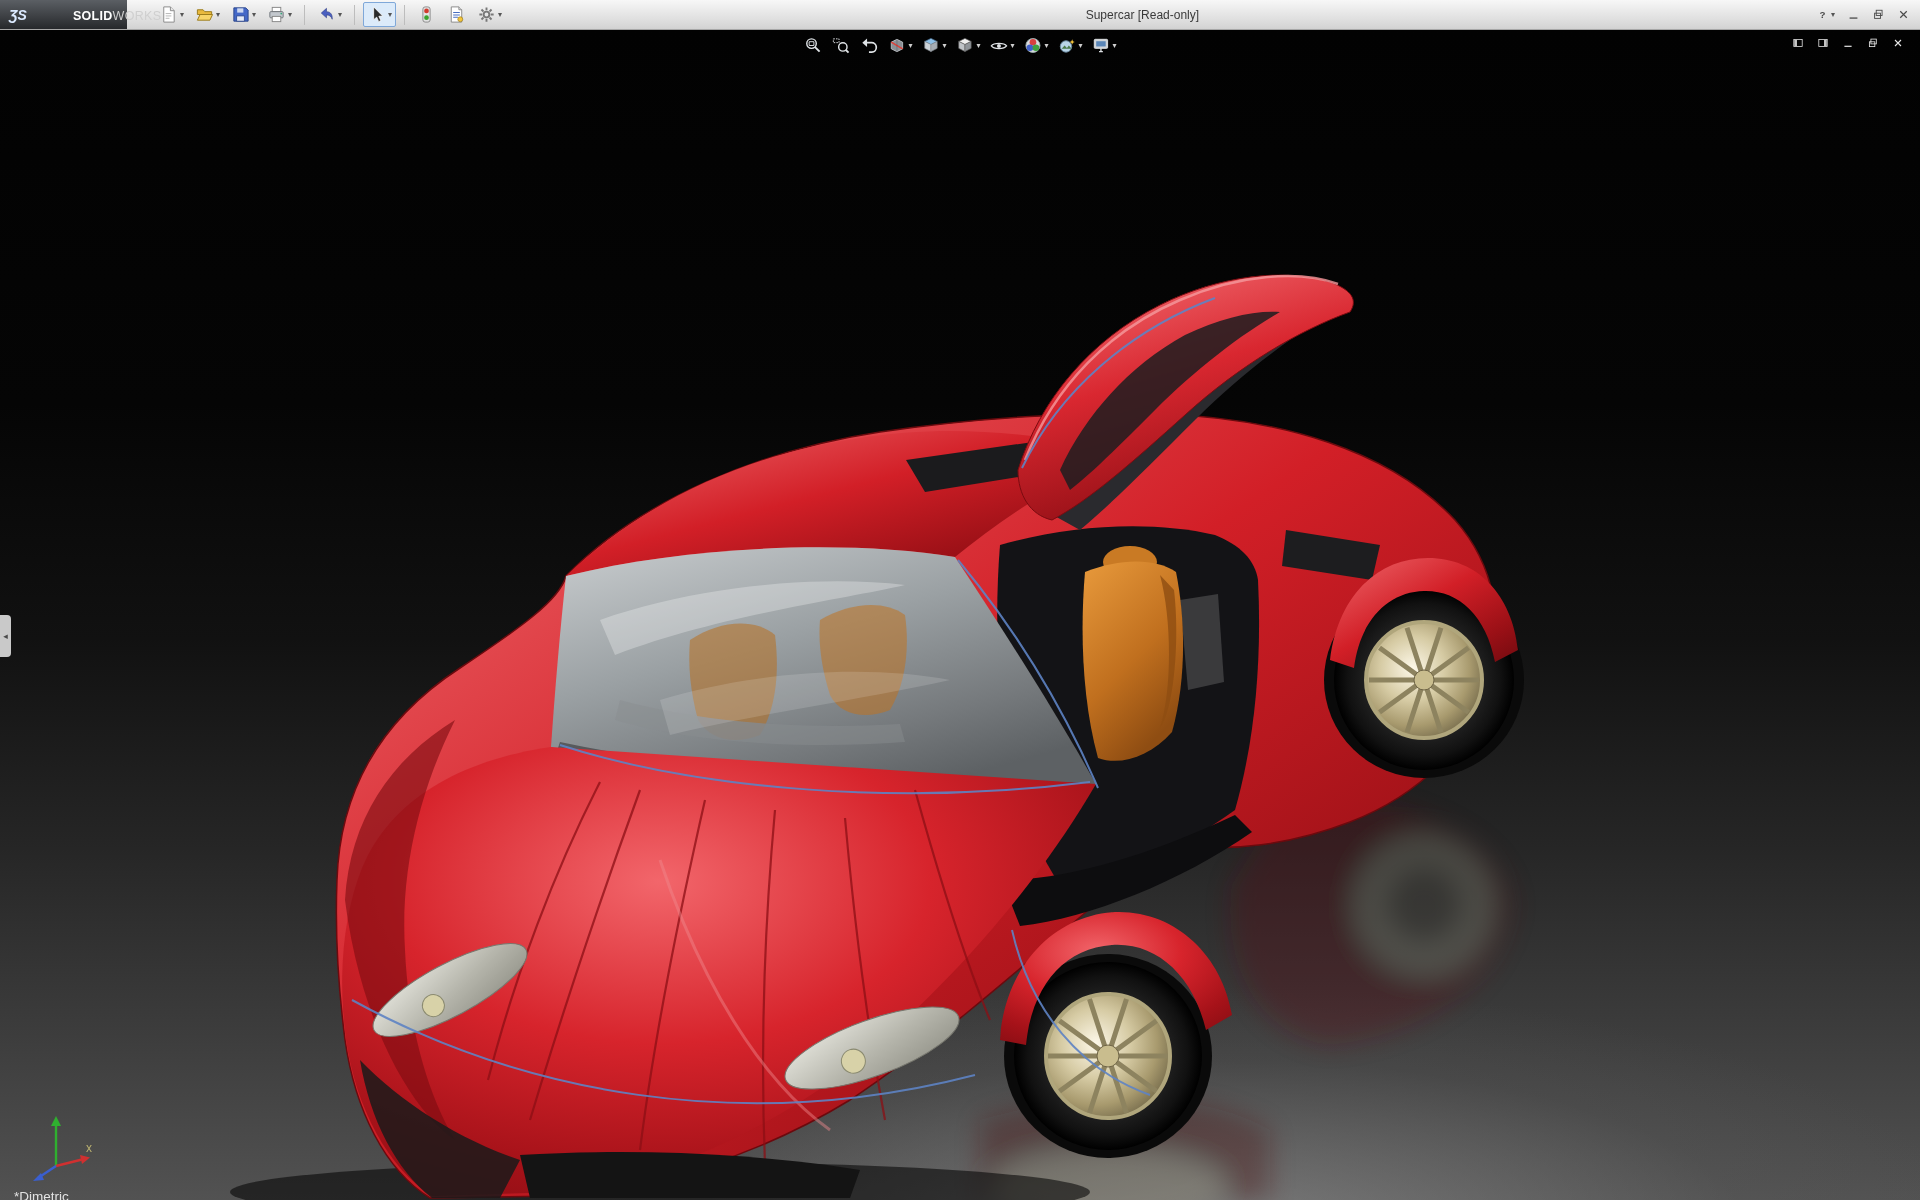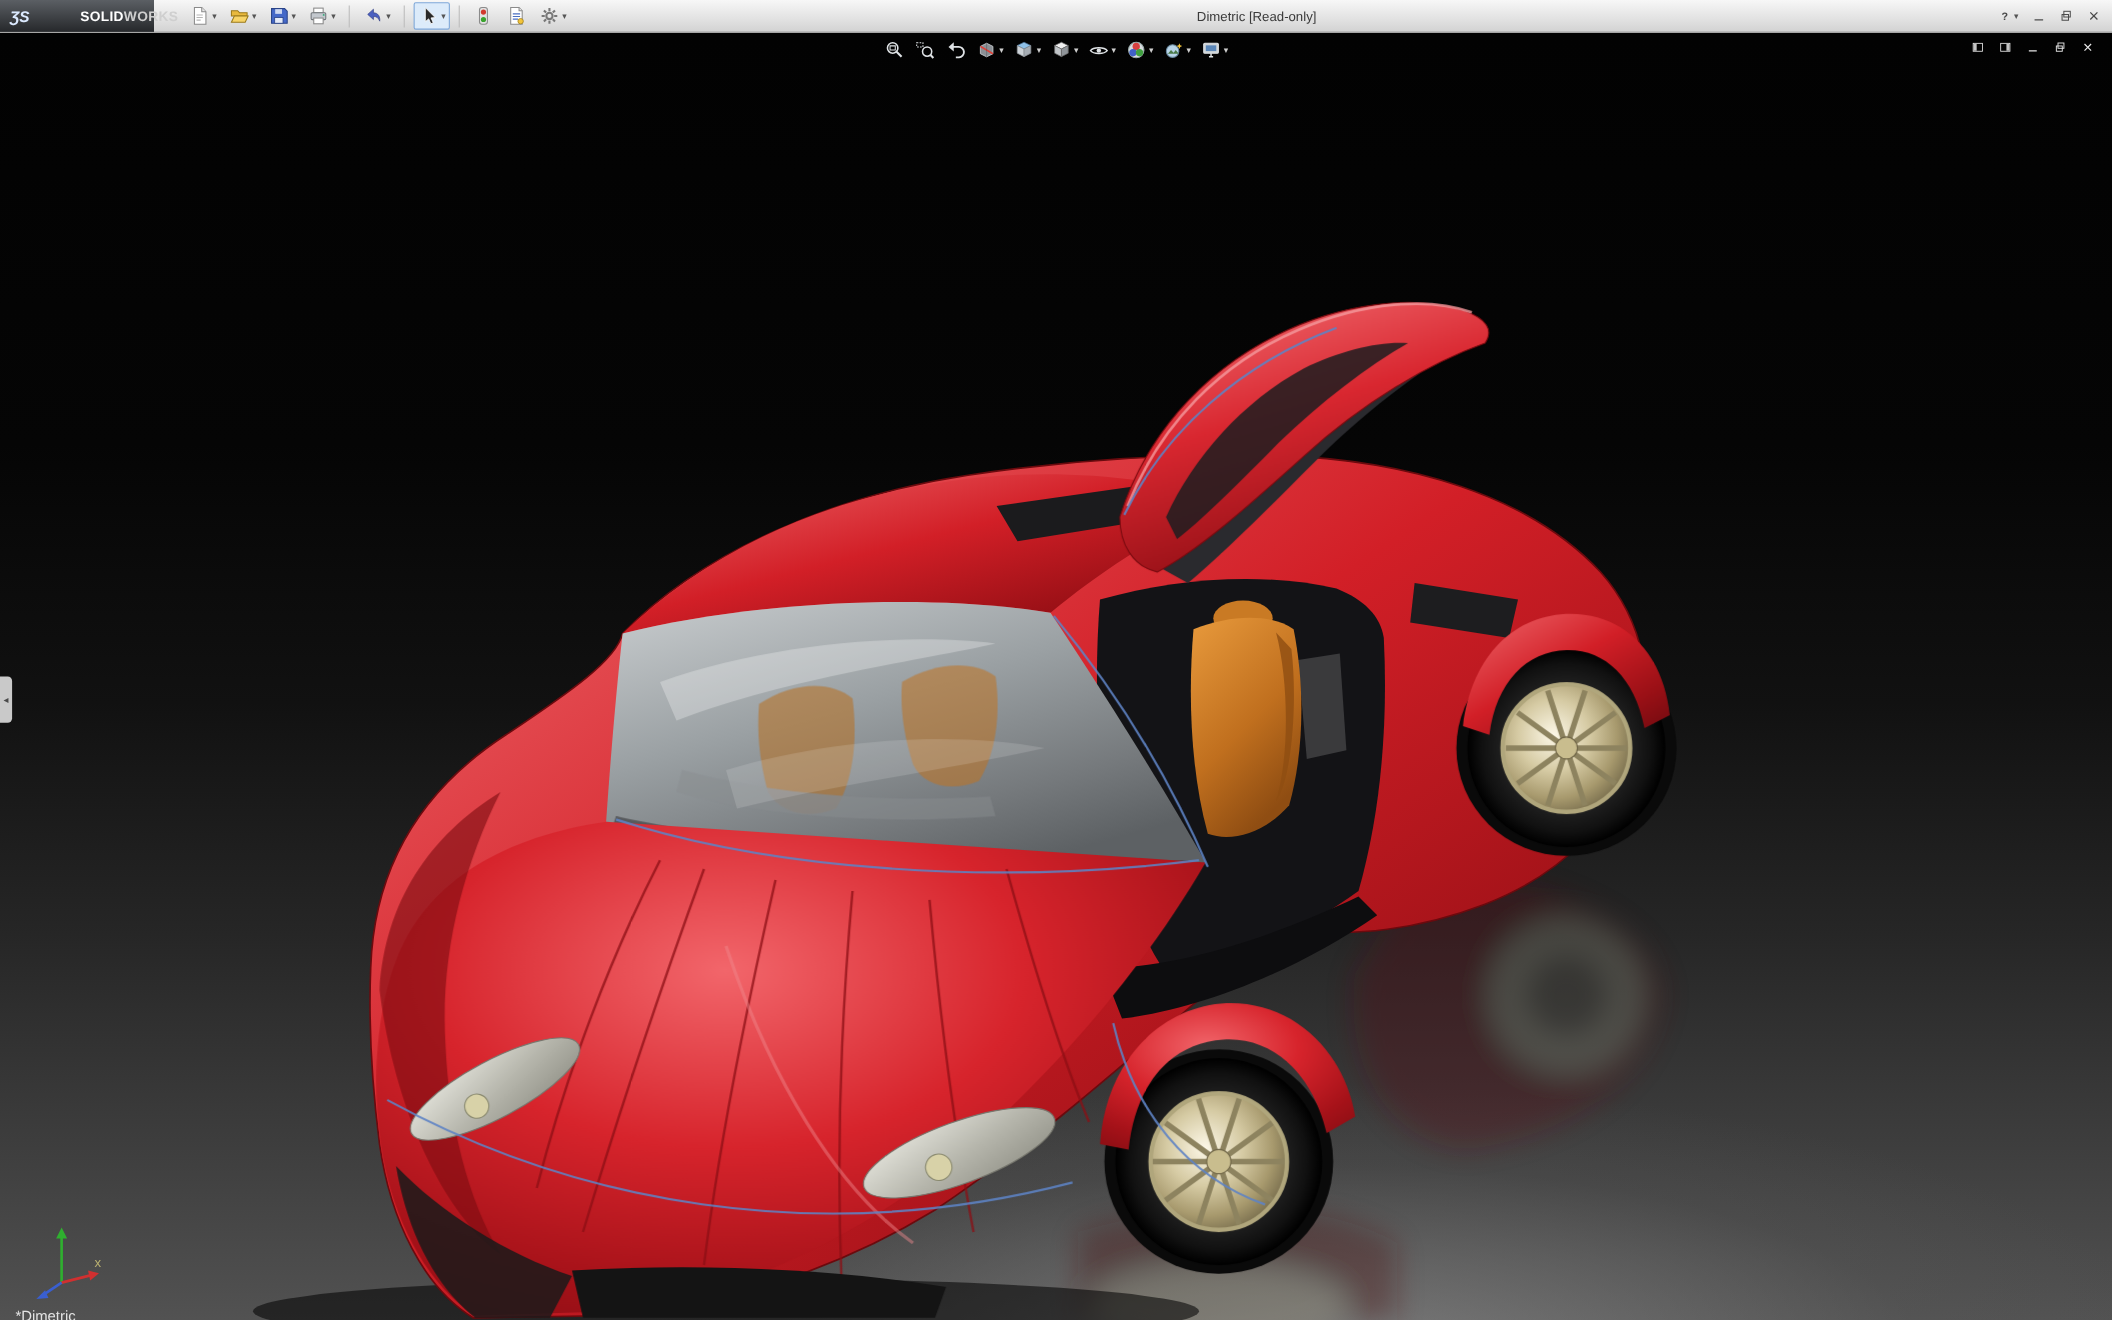--- a/index.html
+++ b/index.html
@@ -3,25 +3,25 @@
 <meta charset="utf-8">
 <style>
   html,body{margin:0;padding:0;background:#000;}
   body{width:1920px;height:1200px;overflow:hidden;font-family:"Liberation Sans",sans-serif;}
   .app{position:relative;width:1920px;height:1200px;}
 
   
   .titlebar{position:absolute;top:0;left:0;right:0;height:29px;
     background:linear-gradient(#f7f7f7,#dedede 70%,#d2d2d2);
     border-bottom:1px solid #a6a6a6;display:flex;align-items:center;z-index:20;}
-  .logo{width:140px;height:29px;background:linear-gradient(#5b5f64,#26282b);
+  .logo{width:127px;height:29px;background:linear-gradient(#5b5f64,#26282b);
     color:#fff;display:flex;align-items:center;gap:5px;padding-left:9px;box-sizing:border-box;flex:0 0 auto;}
   .logo .glyph{font-style:italic;font-weight:bold;font-size:14px;color:#dceaff;}
   .logo .b{font-weight:bold;font-size:12.5px;letter-spacing:.3px;margin-left:41px;}
-  .logo .l{font-weight:bold;font-size:12.5px;color:#cfcfcf;letter-spacing:.3px;}
+  .logo .l{font-weight:normal;font-size:12.5px;color:#cfcfcf;letter-spacing:.3px;}
   .std-toolbar{display:flex;align-items:center;margin-left:28px;gap:3px;height:29px;}
   .tb-btn{display:flex;align-items:center;padding:2px 3px;border:1px solid transparent;border-radius:2px;}
   .tb-btn.active{background:#dcebfa;border:1px solid #7fa8d9;}
   .tb-btn .ic{width:19px;height:19px;display:block;}
   .dd{font-size:8px;color:#555;margin-left:2px;line-height:1;}
   .sep{width:1px;height:20px;background:#bdbdbd;margin:0 5px;display:inline-block;}
   .title{position:absolute;left:59.5%;transform:translateX(-50%);top:8px;font-size:12px;color:#3a3a3a;white-space:nowrap;}
   .win-controls{position:absolute;right:10px;top:0;height:29px;display:flex;align-items:center;gap:12px;color:#4a4a4a;}
   .win-controls .icon-btn{display:flex;align-items:center;}
   .win-controls .ic{width:13px;height:13px;display:block;}
@@ -227,21 +227,21 @@
             <use href="#sym-file-properties"></use>
           </svg>
         </span>
         <span class="tb-btn">
           <svg viewBox="0 0 20 20" class="ic">
             <use href="#sym-options"></use>
           </svg>
           <span class="dd">▾</span>
         </span>
       </div>
-    <div class="title">Dimetric [Read-only]</div>
+    <div class="title">Supercar [Read-only]</div>
     <div class="win-controls">
         <span class="icon-btn">
           <svg viewBox="0 0 20 20" class="ic">
             <use href="#sym-help"></use>
           </svg>
           <span class="dd">▾</span>
         </span>
         <span class="icon-btn">
           <svg viewBox="0 0 20 20" class="ic">
             <use href="#sym-minimize"></use>

